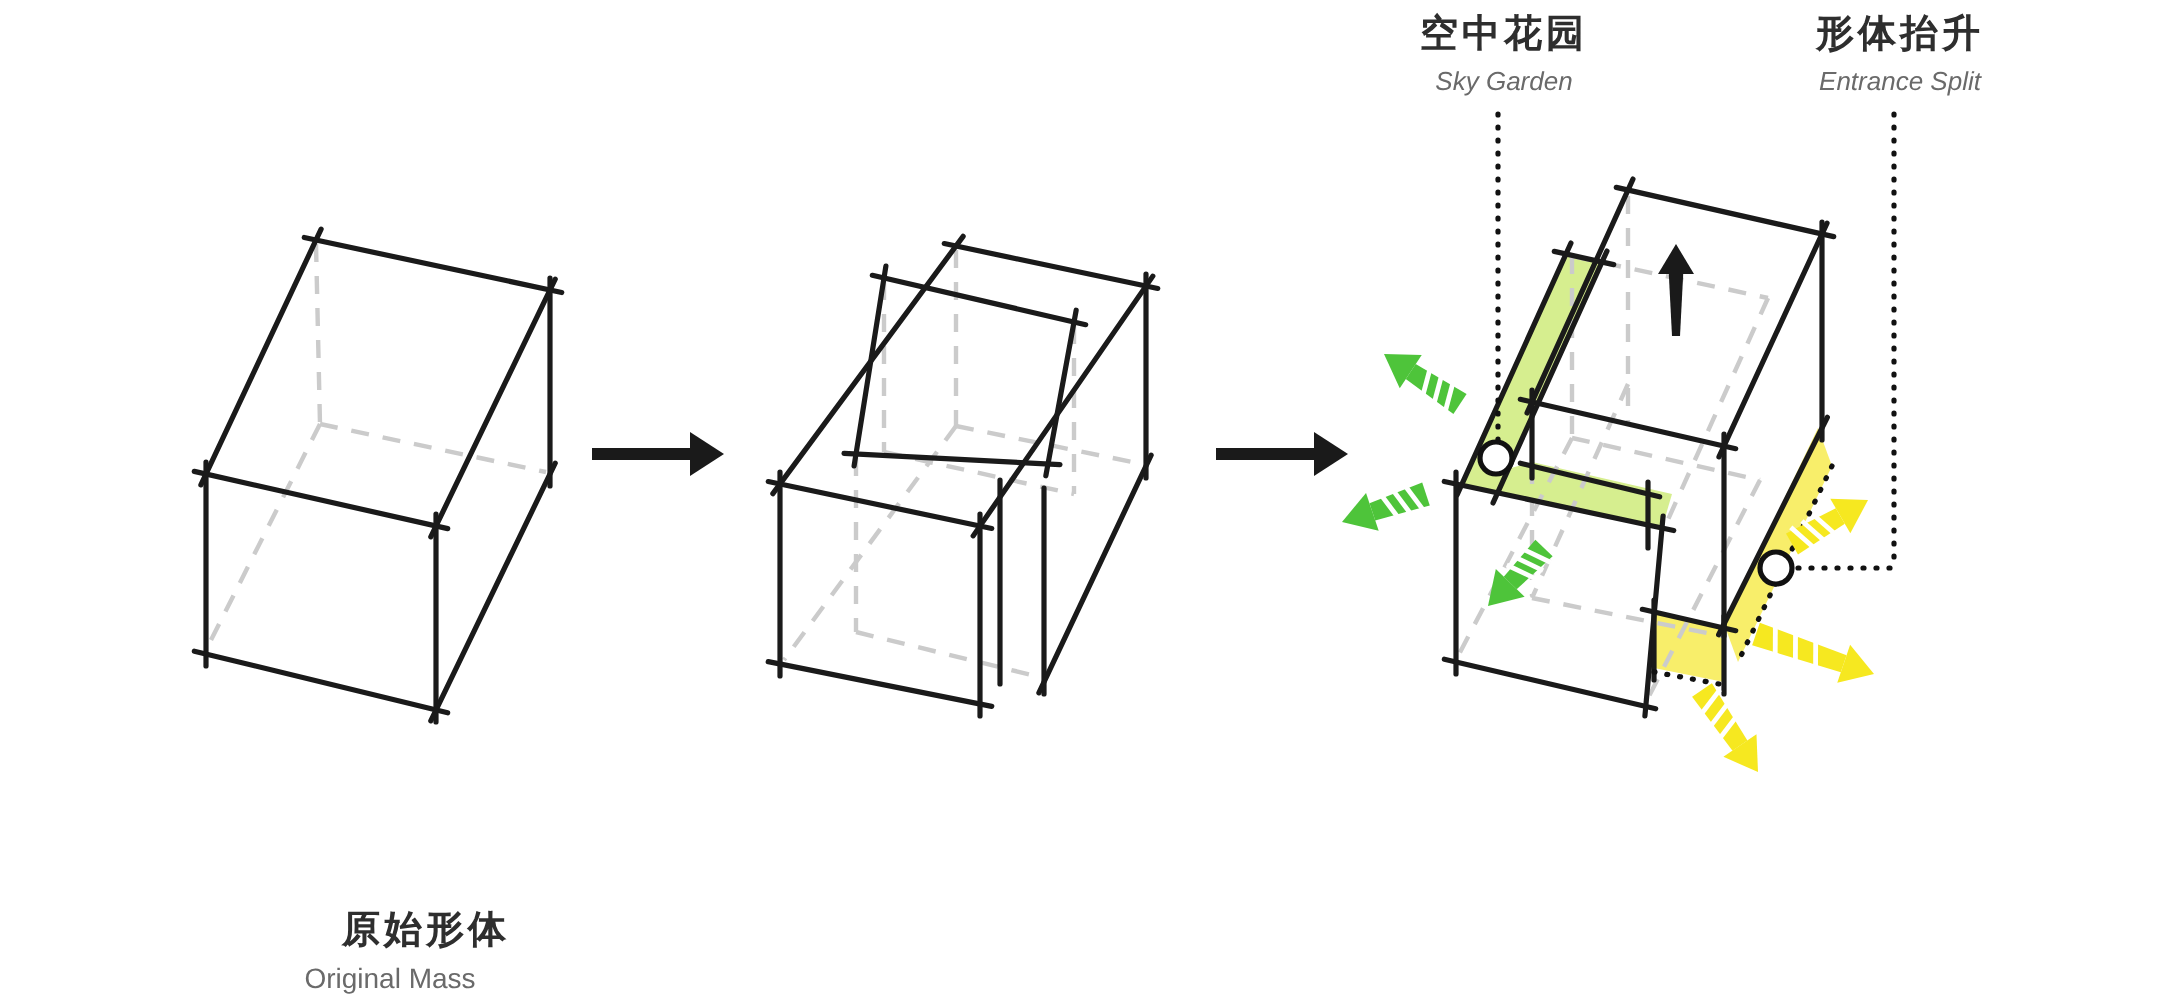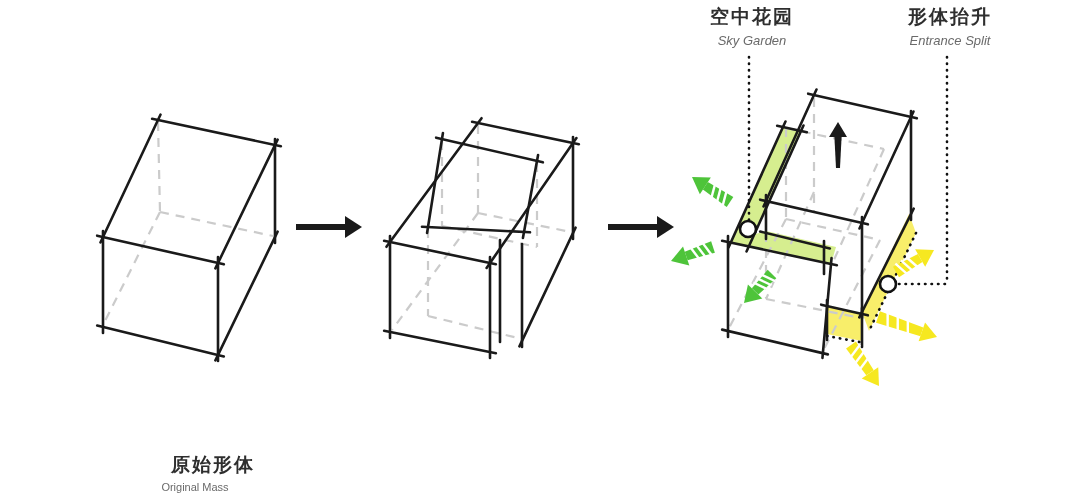--- a/index.html
+++ b/index.html
@@ -6,21 +6,21 @@
   .canvas{
     position:relative;width:1080px;height:504px;background:#ffffff;overflow:hidden;
     font-family:"Liberation Sans", sans-serif;
   }
   svg{position:absolute;left:0;top:0;}
   .top-label{position:absolute;top:4px;transform:translateX(-50%);text-align:center;white-space:nowrap;}
   .top-label .cn{font-size:19px;font-weight:bold;letter-spacing:2px;}
   .top-label .en{font-size:13px;font-style:italic;margin-top:3px;}
   .caption{position:absolute;top:452px;transform:translateX(-50%);text-align:center;white-space:nowrap;}
   .caption .cn{font-size:19px;font-weight:bold;letter-spacing:2px;margin-left:36px;}
-  .caption .en{font-size:11px;margin-top:3px;}
+  .caption .en{font-size:14px;margin-top:3px;}
 </style>
 </head>
 <body>
 
 <div class="canvas">
 
   <svg id="scene" width="1080" height="504" viewBox="0 0 1080 504">
     <g id="fig-original">
         <line x1="158" y1="122" x2="160" y2="212" stroke="#cbcbcb" stroke-width="2.2" fill="none" stroke-dasharray="9 7" stroke-linecap="butt"></line>
         <line x1="160" y1="212" x2="103" y2="325" stroke="#cbcbcb" stroke-width="2.2" fill="none" stroke-dasharray="9 7" stroke-linecap="butt"></line>

